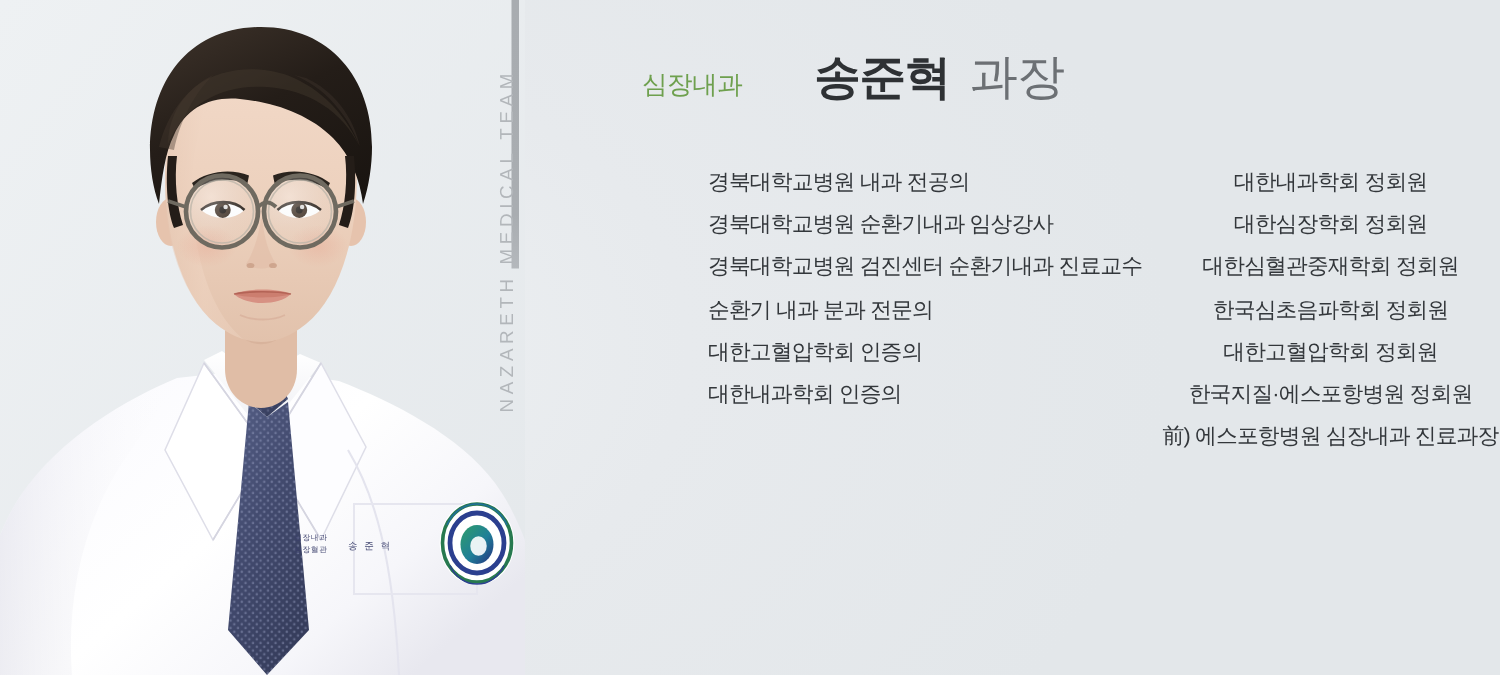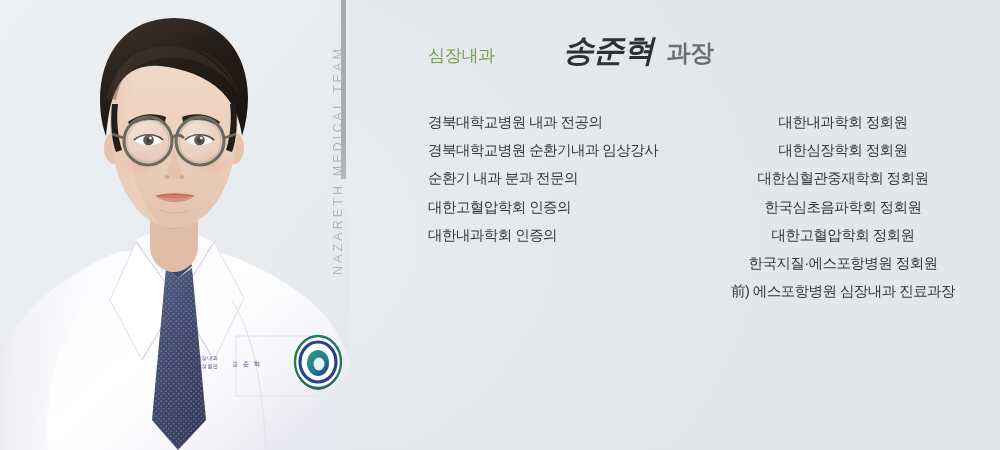--- a/index.html
+++ b/index.html
@@ -55,30 +55,30 @@
     position:absolute; left:428px; top:30px;
     display:flex; align-items:baseline; gap:0px;
     white-space:nowrap;
   }
   #dept {
     font-size:17px; color:#6ea04e; font-weight:400;
     letter-spacing:-0.3px;
   }
   #doctor-name {
     font-size:31px; color:#2e3134; font-weight:700;
-    letter-spacing:-0.8px; margin-left:68px;font-style:italic;
+    letter-spacing:-0.8px; margin-left:48px;
   }
   #doctor-title {
-    font-size:24px; color:#6c7074; font-weight:700;
+    font-size:32px; color:#6c7074; font-weight:400;
     letter-spacing:-0.5px; margin-left:13px;
   }
 
   
   #creds { position:absolute; left:428px; top:108px; width:540px; }
-  .col { position:absolute; top:0; }
+  .col { position:absolute; top:0;margin-left:44px; }
   #col-left  { left:0px;   width:290px; }
   #col-right { left:285px; width:260px;text-align:center; }
   .cred-line {
     font-size:14.5px;
     line-height:28.2px;
     color:#33373b;
     letter-spacing:-0.55px;
     white-space:nowrap;
   }
 </style>
@@ -264,20 +264,21 @@
   <div id="heading">
     <span id="dept">심장내과</span>
     <span id="doctor-name">송준혁</span>
     <span id="doctor-title">과장</span>
   </div>
 
   <div id="creds">
     <div class="col" id="col-left">
       <div class="cred-line">경북대학교병원 내과 전공의</div>
       <div class="cred-line">경북대학교병원 순환기내과 임상강사</div>
+      <div class="cred-line">경북대학교병원 검진센터 순환기내과 진료교수</div>
       <div class="cred-line">순환기 내과 분과 전문의</div>
       <div class="cred-line">대한고혈압학회 인증의</div>
       <div class="cred-line">대한내과학회 인증의</div>
     </div>
     <div class="col" id="col-right">
       <div class="cred-line">대한내과학회 정회원</div>
       <div class="cred-line">대한심장학회 정회원</div>
       <div class="cred-line">대한심혈관중재학회 정회원</div>
       <div class="cred-line">한국심초음파학회 정회원</div>
       <div class="cred-line">대한고혈압학회 정회원</div>

